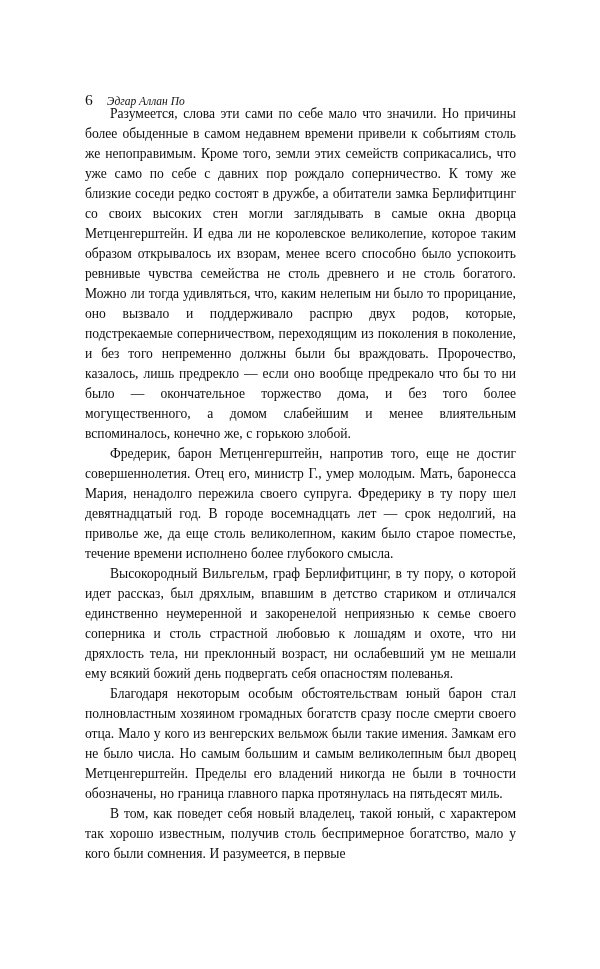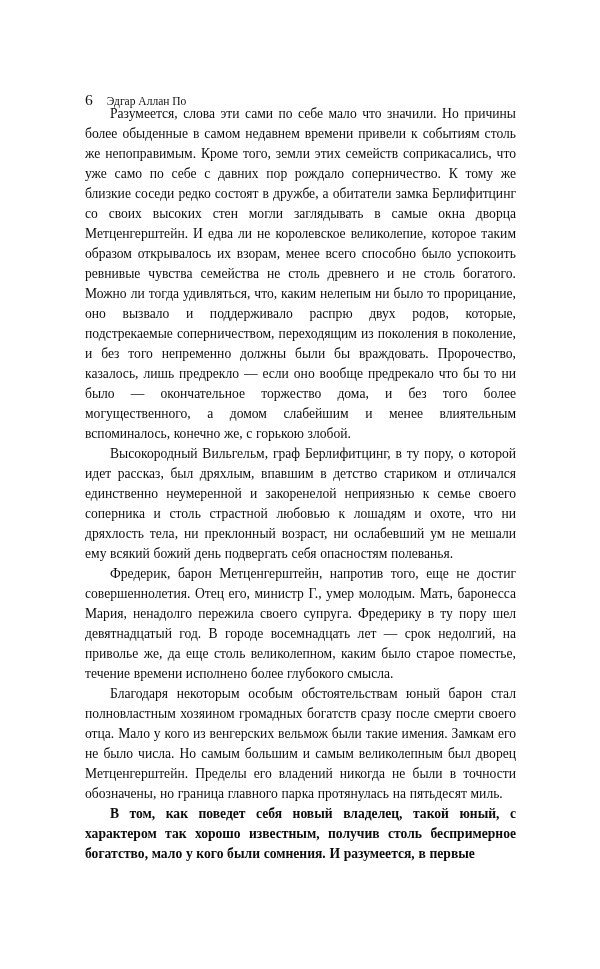--- a/index.html
+++ b/index.html
@@ -39,20 +39,21 @@
     height: 22px;
     margin: 0 0 20px 0;
   }
   .folio {
     font-size: 15.5px;
     line-height: 1;
     letter-spacing: 0;
     color: #111111;
   }
   .running-title {
+    font-style: italic;
     font-size: 11.5px;
     line-height: 1;
     margin-left: 14px;
     color: #111111;
     white-space: nowrap;
     margin-top: 34px;
   }
 
   
   .body-copy p {
@@ -61,36 +62,35 @@
     line-height: 20px;
     text-align: justify;
     text-justify: inter-word;
     text-indent: 25px;
     color: #0d0d0d;
     hyphens: none;
     word-spacing: 0.02em;
   }
   .body-copy p:last-child {
     text-align-last: left;
-    font-weight: bold;
   }
 </style>
 </head>
 <body>
 
 <div class="page">
   <div class="text-block">
 
     <div class="running-head">
       <span class="folio">6</span>
       <span class="running-title">Эдгар Аллан По</span>
     </div>
 
     <div class="body-copy">
       <p>Разумеется, слова эти сами по себе мало что значили. Но причины более обыденные в самом недавнем времени привели к событиям столь же непоправимым. Кроме того, земли этих семейств соприкасались, что уже само по себе с давних пор рождало соперничество. К тому же близкие соседи редко состоят в дружбе, а обитатели замка Берлифитцинг со своих высоких стен могли заглядывать в самые окна дворца Метценгерштейн. И едва ли не королевское великолепие, которое таким образом открывалось их взорам, менее всего способно было успокоить ревнивые чувства семейства не столь древнего и не столь богатого. Можно ли тогда удивляться, что, каким нелепым ни было то прорицание, оно вызвало и поддерживало распрю двух родов, которые, подстрекаемые соперничеством, переходящим из поколения в поколение, и без того непременно должны были бы враждовать. Пророчество, казалось, лишь предрекло — если оно вообще предрекало что бы то ни было — окончательное торжество дома, и без того более могущественного, а домом слабейшим и менее влиятельным вспоминалось, конечно же, с горькою злобой.</p>
+      <p>Фредерик, барон Метценгерштейн, напротив того, еще не достиг совершеннолетия. Отец его, министр Г., умер молодым. Мать, баронесса Мария, ненадолго пережила своего супруга. Фредерику в ту пору шел девятнадцатый год. В городе восемнадцать лет — срок недолгий, на приволье же, да еще столь великолепном, каким было старое поместье, течение времени исполнено более глубокого смысла.</p>
       <p>Высокородный Вильгельм, граф Берлифитцинг, в ту пору, о которой идет рассказ, был дряхлым, впавшим в детство стариком и отличался единственно неумеренной и закоренелой неприязнью к семье своего соперника и столь страстной любовью к лошадям и охоте, что ни дряхлость тела, ни преклонный возраст, ни ослабевший ум не мешали ему всякий божий день подвергать себя опасностям полеванья.</p>
-      <p>Фредерик, барон Метценгерштейн, напротив того, еще не достиг совершеннолетия. Отец его, министр Г., умер молодым. Мать, баронесса Мария, ненадолго пережила своего супруга. Фредерику в ту пору шел девятнадцатый год. В городе восемнадцать лет — срок недолгий, на приволье же, да еще столь великолепном, каким было старое поместье, течение времени исполнено более глубокого смысла.</p>
       <p>Благодаря некоторым особым обстоятельствам юный барон стал полновластным хозяином громадных богатств сразу после смерти своего отца. Мало у кого из венгерских вельмож были такие имения. Замкам его не было числа. Но самым большим и самым великолепным был дворец Метценгерштейн. Пределы его владений никогда не были в точности обозначены, но граница главного парка протянулась на пятьдесят миль.</p>
       <p>В том, как поведет себя новый владелец, такой юный, с характером так хорошо известным, получив столь беспримерное богатство, мало у кого были сомнения. И разумеется, в первые</p>
     </div>
 
   </div>
 </div>
 
 </body></html>

